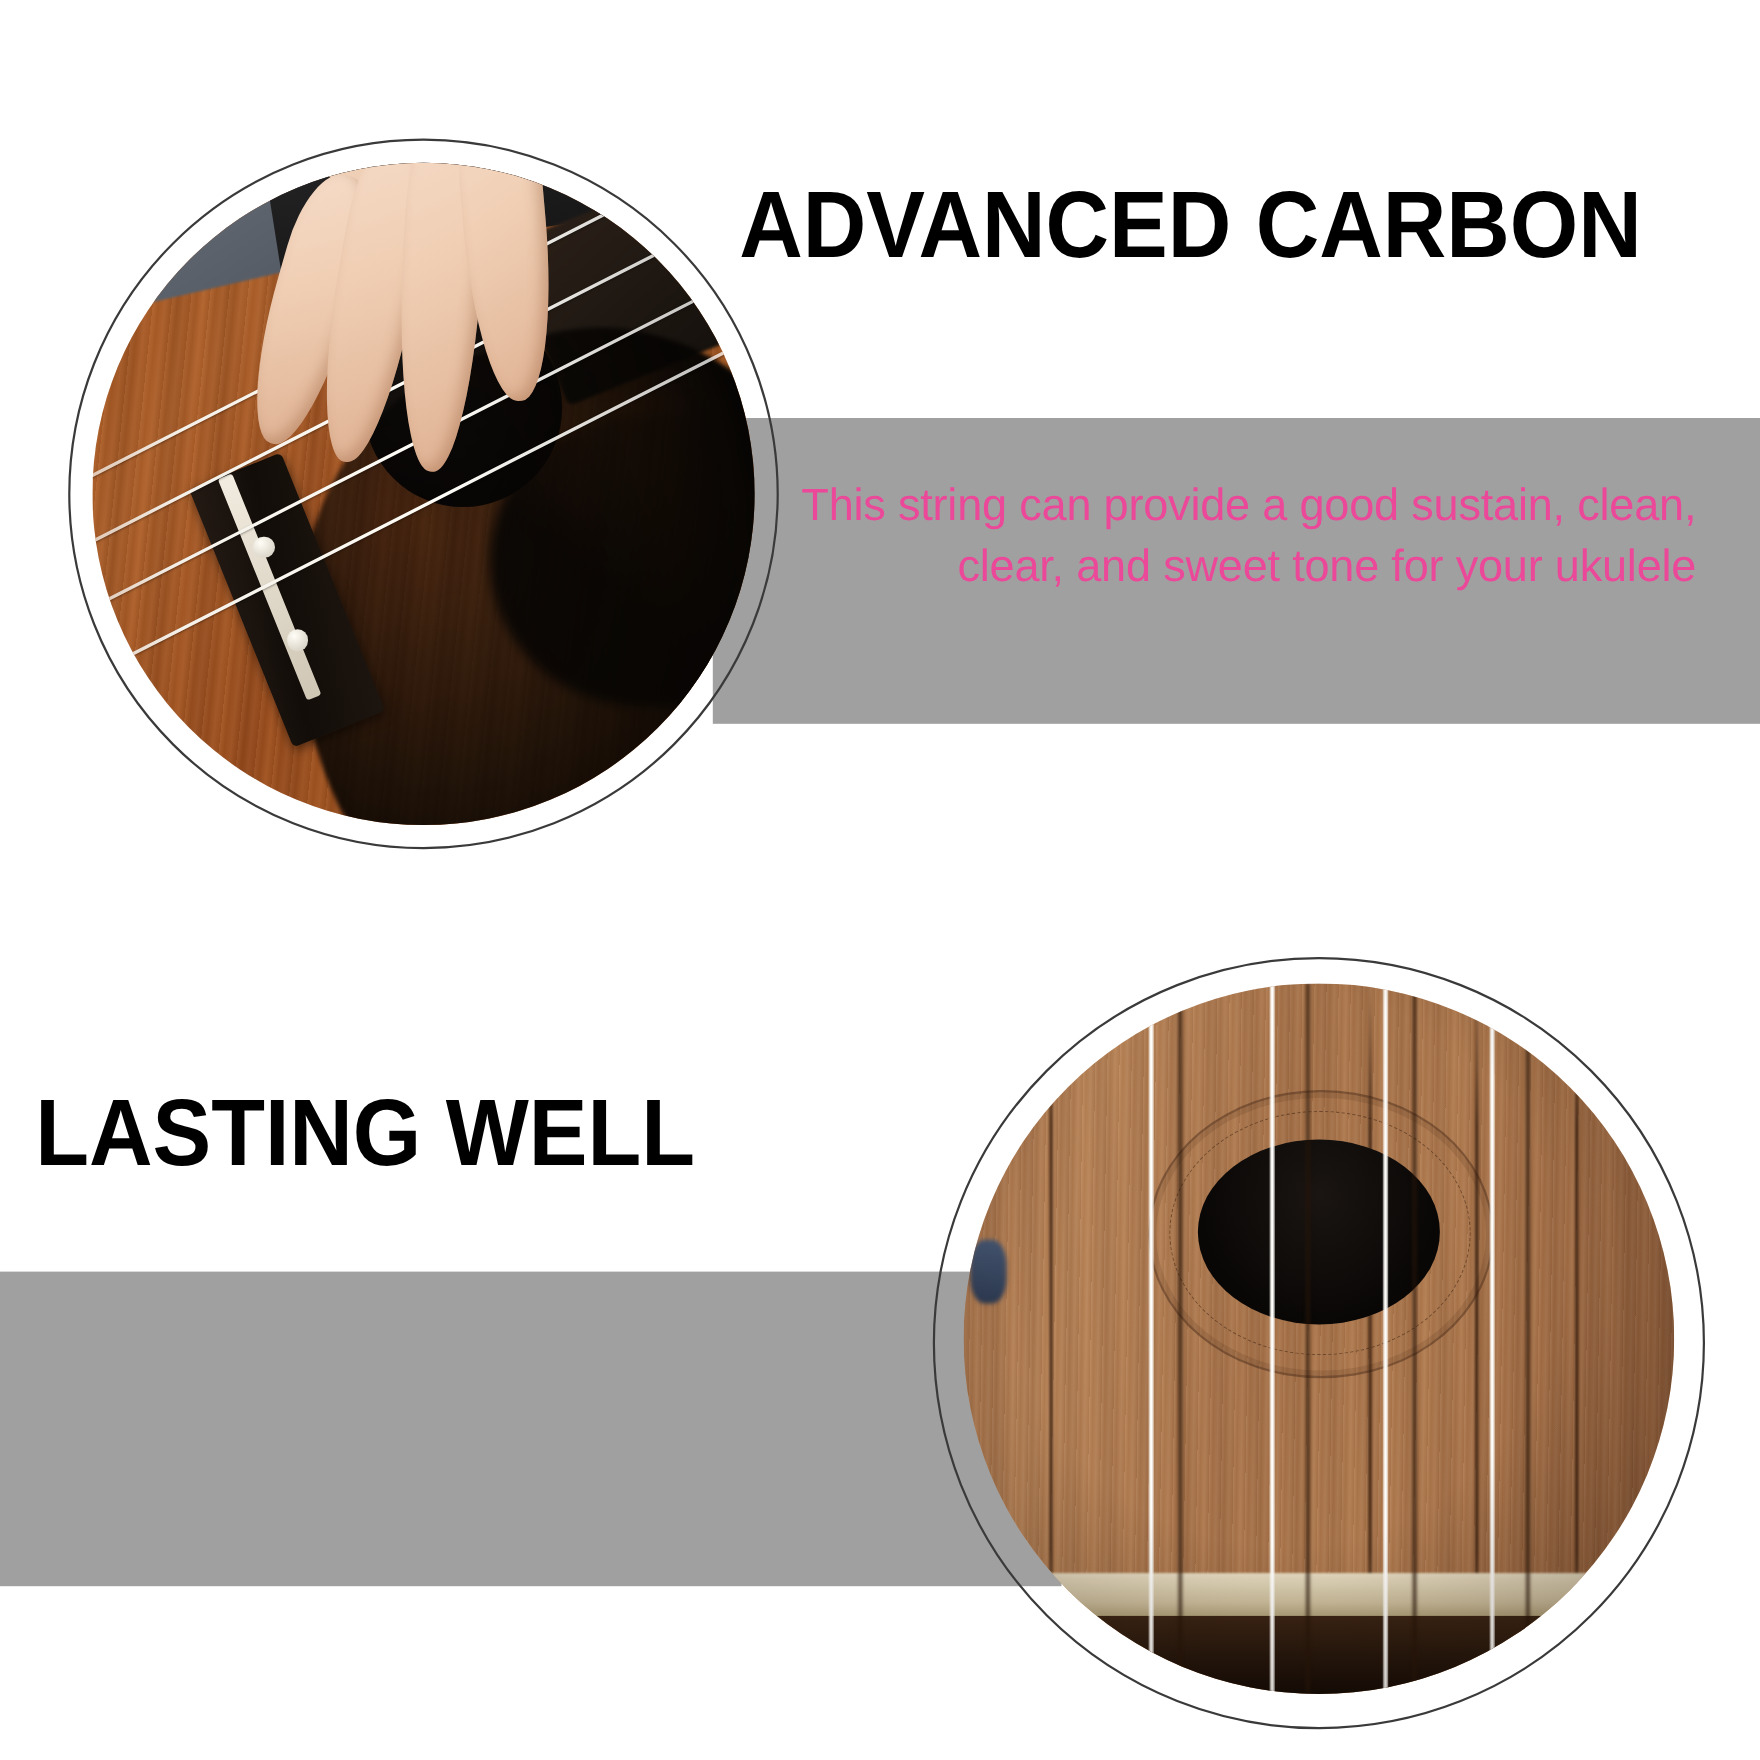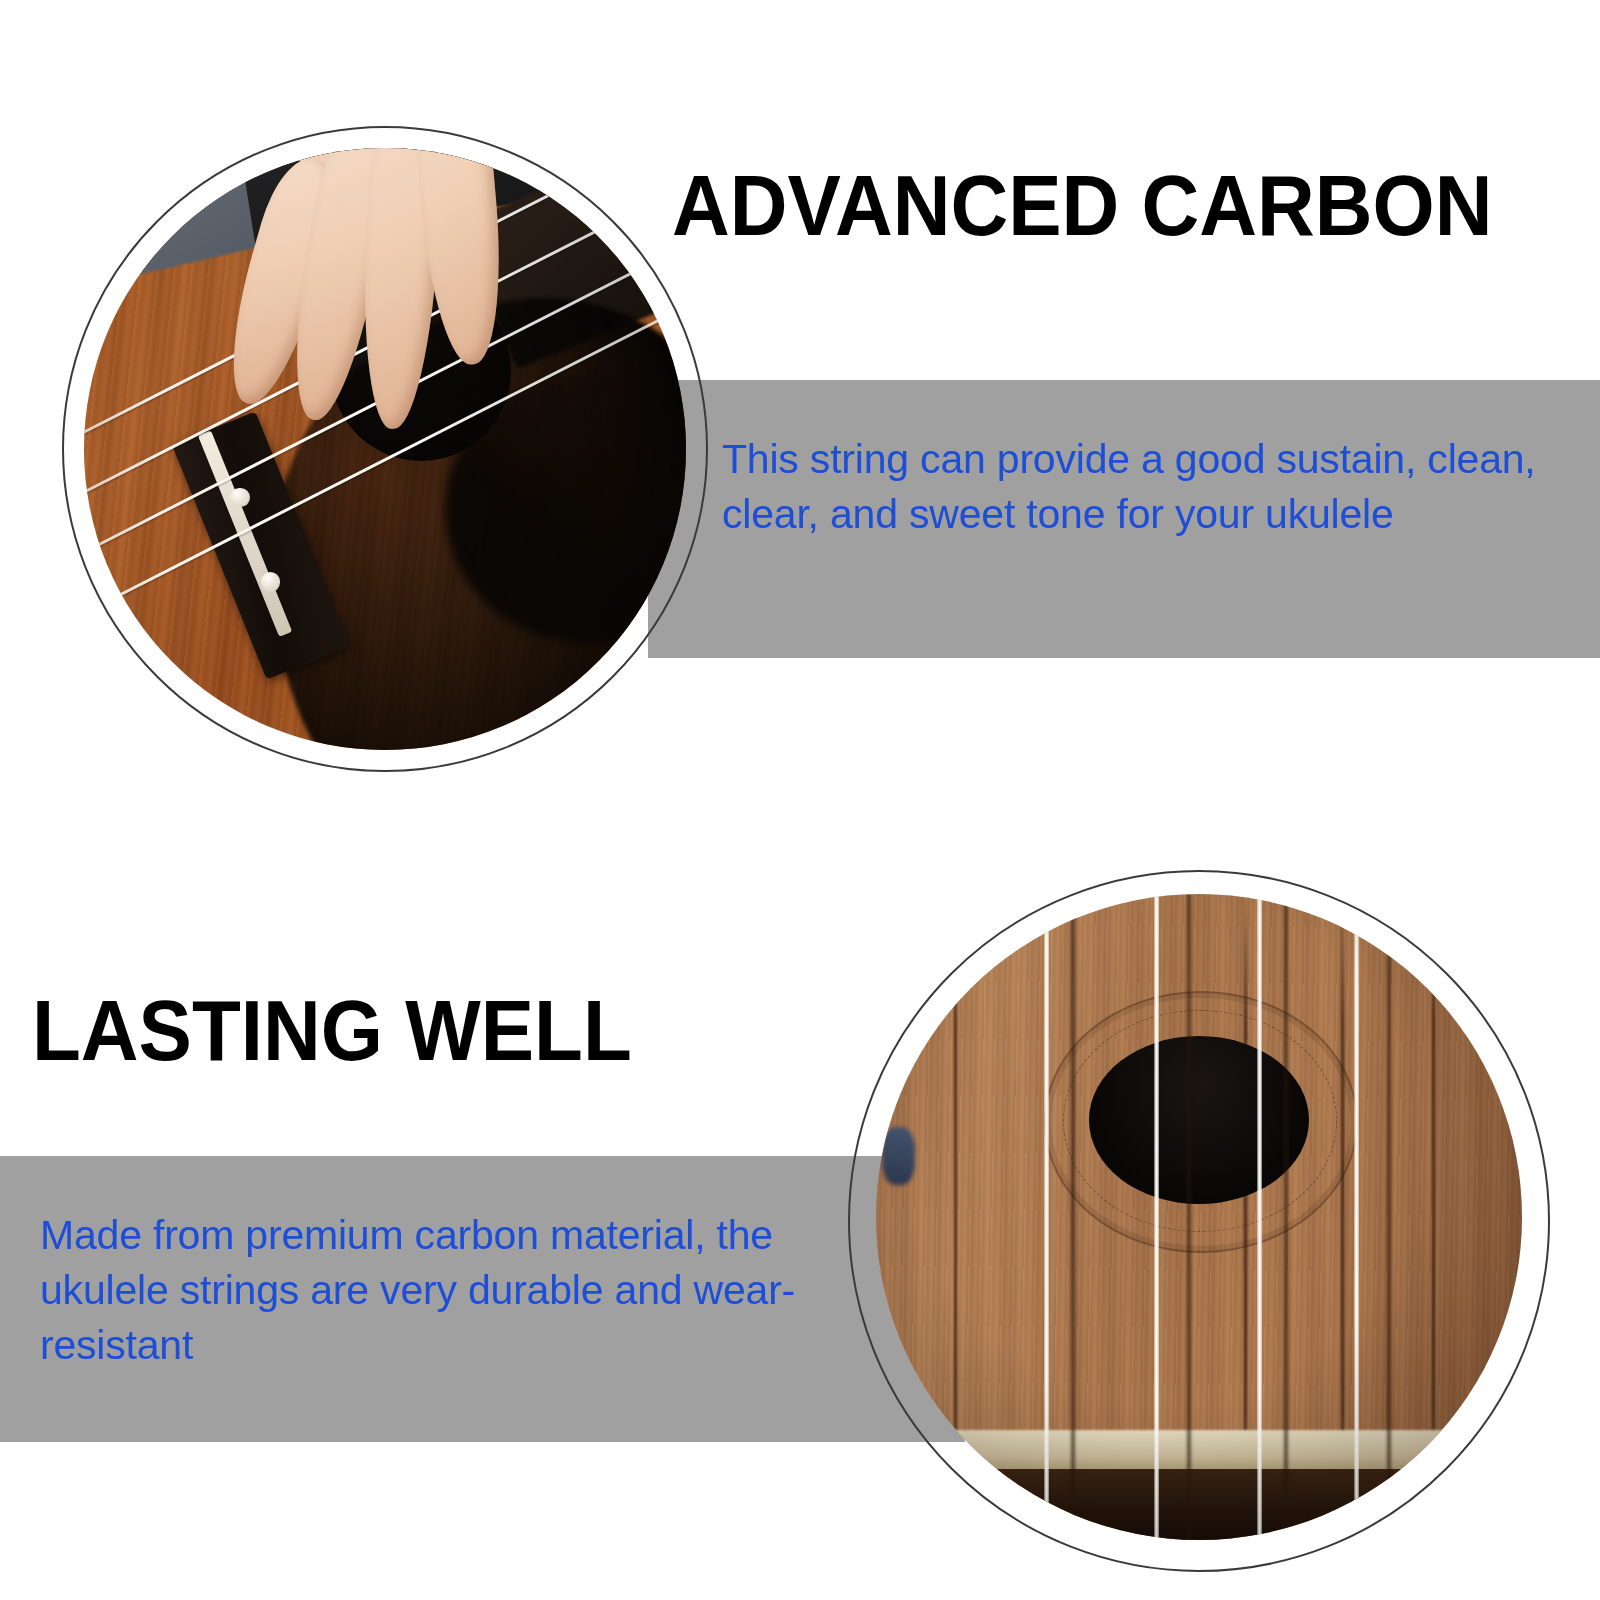--- a/index.html
+++ b/index.html
@@ -12,27 +12,28 @@
   }
   .stage{position:absolute;inset:0;}
 
   
   .banner{position:absolute;background:#a0a0a0;}
   #banner-top{left:648px;top:380px;width:952px;height:278px;}
   #banner-bottom{left:0px;top:1156px;width:965px;height:286px;}
 
   .banner-text{
     position:absolute;
-    color:#1d4ed8;
+    color:#ec4899;
     font-family:"Liberation Sans", sans-serif;
     font-weight:400;
     font-size:41px;
     line-height:55px;
     letter-spacing:-0.2px;
     white-space:pre-line;
+    text-align:right;
   }
   #banner-top-text{left:722px;top:432px;width:820px;}
   #banner-bottom-text{left:40px;top:1208px;width:840px;}
 
   
   .heading{
     position:absolute;
     color:#000000;
     font-family:"Liberation Sans", sans-serif;
     font-weight:700;
@@ -272,21 +273,20 @@
   </div>
 
   <div class="heading" id="heading-top">ADVANCED CARBON</div>
 
   <div class="banner-text" id="banner-top-text">This string can provide a good sustain, clean, clear, and sweet tone for your ukulele</div>
 
   <div class="banner" id="banner-bottom"></div>
 
   <div class="heading" id="heading-bottom">LASTING WELL</div>
 
-  <div class="banner-text" id="banner-bottom-text">Made from premium carbon material, the ukulele strings are very durable and wear-resistant</div>
 
   <div class="photo-wrap" id="photo-bottom-wrap">
     <div class="photo" id="photo-bottom">
       <div class="pb-wood"></div>
 
       <div class="pb-grain" style="left:12%;top:0;height:100%;"></div>
       <div class="pb-grain" style="left:57%;top:0;height:100%;"></div>
       <div class="pb-grain" style="left:72%;top:0;height:100%;"></div>
       <div class="pb-grain" style="left:86%;top:0;height:100%;"></div>
 

